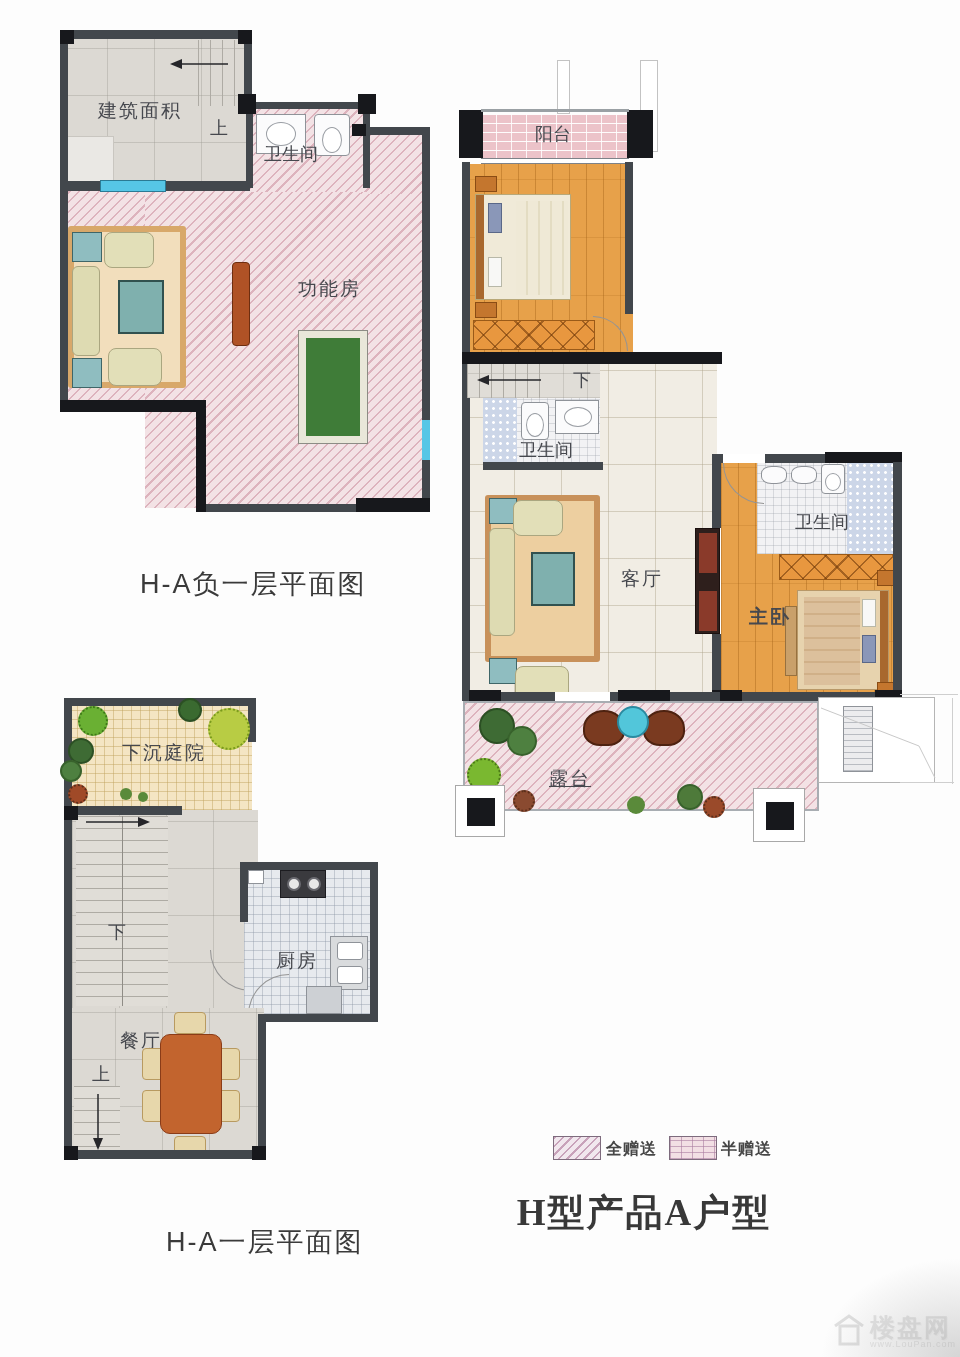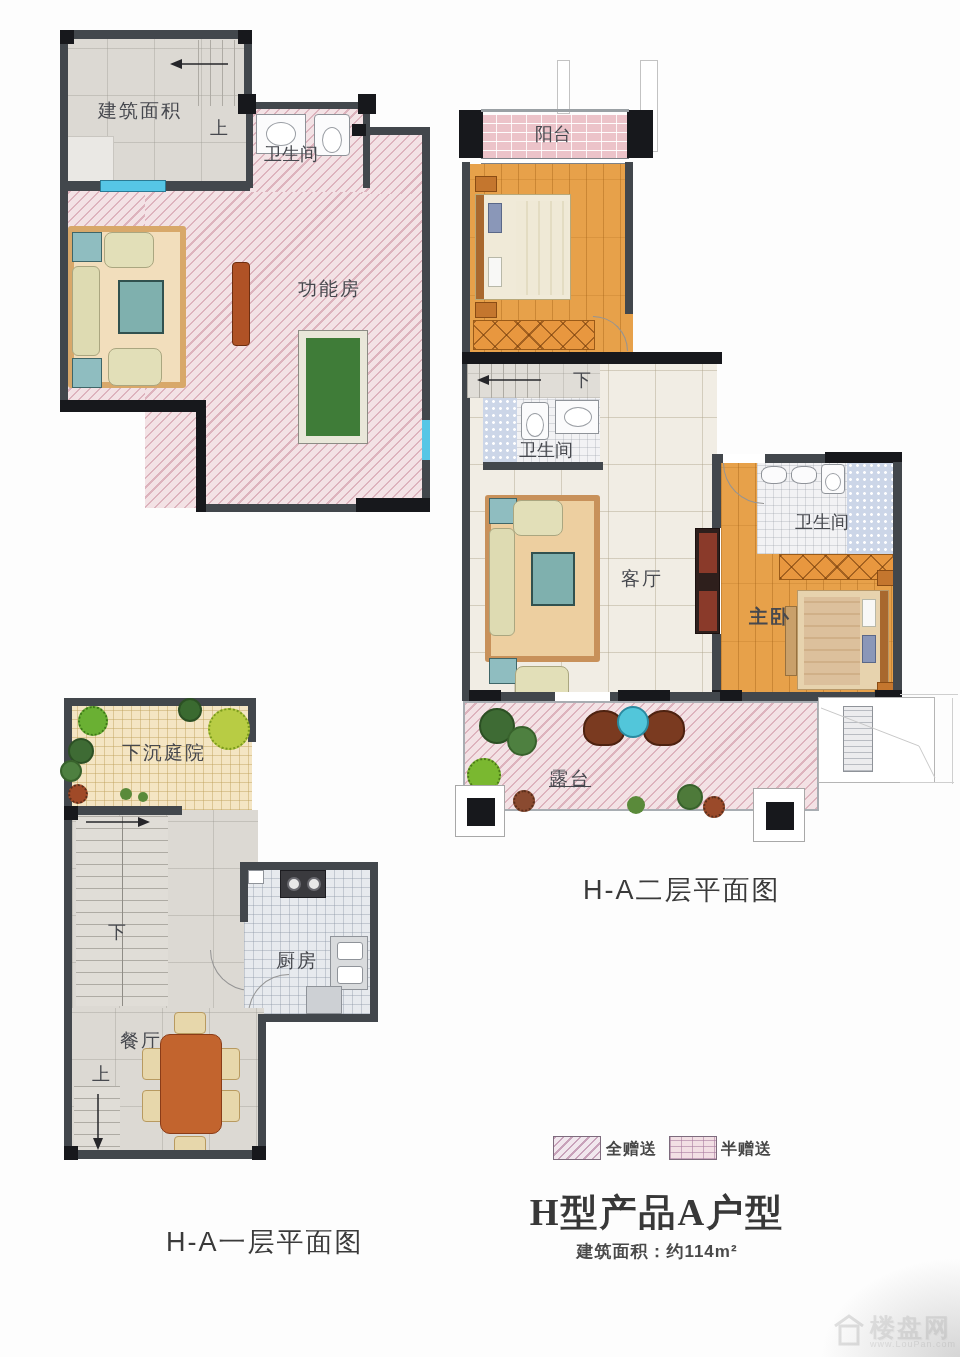--- a/index.html
+++ b/index.html
@@ -129,20 +129,21 @@
 
     <div class="abs" style="left:172px;top:232px;width:18px;height:84px;background:#b05226;border:1px solid #6e2e10;border-radius:4px;"></div>
 
     <div class="abs" style="left:238px;top:300px;width:70px;height:114px;background:#e9e7d9;border:1px solid #8c8c84;">
       <div class="abs" style="left:7px;top:7px;width:54px;height:98px;background:#3f7c38;"></div>
     </div>
     <span class="lbl" style="left:38px;top:68px;">建筑面积</span>
     <span class="lbl sm" style="left:150px;top:86px;">上</span>
     <span class="lbl" style="left:238px;top:246px;">功能房</span>
   </div>
+  <span class="cap" style="left:140px;top:566px;">H-A负一层平面图</span>
 
   <div class="abs" style="left:455px;top:58px;width:505px;height:800px;">
 
     <div class="thinline" style="left:102px;top:2px;width:13px;height:54px;"></div>
     <div class="thinline" style="left:185px;top:2px;width:18px;height:92px;"></div>
 
     <div class="abs brick" style="left:26px;top:56px;width:148px;height:46px;"></div>
     <div class="b" style="left:4px;top:52px;width:24px;height:48px;"></div>
     <div class="b" style="left:172px;top:52px;width:26px;height:48px;"></div>
     <div class="abs" style="left:26px;top:51px;width:148px;height:3px;background:#9aa0a4;"></div>
@@ -266,21 +267,20 @@
            background-image:repeating-linear-gradient(0deg,#b9bcc2 0 1px,transparent 1px 6px);"></div>
       <svg class="abs" style="left:0;top:0;" width="117" height="86">
         <polyline points="2,10 100,48 116,80" fill="none" stroke="#c9c9c9" stroke-width="1"></polyline>
       </svg>
     </div>
 
     <div class="abs" style="left:445px;top:636px;width:58px;height:1px;background:#cfcfcf;"></div>
     <div class="abs" style="left:497px;top:640px;width:1px;height:86px;background:#cfcfcf;"></div>
     <div class="abs" style="left:445px;top:724px;width:54px;height:1px;background:#cfcfcf;"></div>
   </div>
-  <span class="cap" style="left:583px;top:872px;">H-A二层平面图</span>
 
   <div class="abs" style="left:60px;top:698px;width:330px;height:470px;">
 
     <div class="abs gardentile" style="left:8px;top:6px;width:184px;height:106px;"></div>
     <div class="w" style="left:4px;top:0;width:192px;height:8px;"></div>
     <div class="w" style="left:4px;top:0;width:8px;height:114px;"></div>
     <div class="w" style="left:188px;top:0;width:8px;height:44px;"></div>
     <div class="plantd" style="left:18px;top:8px;width:30px;height:30px;background:#6ab033;border:2px dotted #3e7a18;"></div>
     <div class="plantd" style="left:8px;top:40px;width:26px;height:26px;background:#3e6b34;border:2px solid #2c5024;"></div>
     <div class="plantd" style="left:0;top:62px;width:22px;height:22px;background:#4e8040;border:2px solid #38622c;"></div>
@@ -348,22 +348,21 @@
     <div class="b" style="left:4px;top:448px;width:14px;height:14px;"></div>
     <div class="b" style="left:192px;top:448px;width:14px;height:14px;"></div>
   </div>
   <span class="cap" style="left:120px;top:1224px;margin-left:46px;">H-A一层平面图</span>
 
   <div class="lg-hatch" style="left:553px;top:1136px;width:46px;height:22px;"></div>
   <span class="lglbl" style="left:606px;top:1139px;">全赠送</span>
   <div class="lg-brick" style="left:669px;top:1136px;width:46px;height:22px;"></div>
   <span class="lglbl" style="left:721px;top:1139px;">半赠送</span>
 
-  <div class="title" style="left:527px;top:1188px;">H型产品A户型</div>
-  <div class="subtitle" style="left:527px;top:1240px;">建筑面积：约114m²</div>
+  <div class="title" style="left:514px;top:1188px;">H型产品A户型</div>
 
   <div class="wm" style="left:832px;top:1312px;">
     <span>
       <svg width="34" height="36" viewBox="0 0 34 36">
         <polyline points="3,14 17,4 31,14" fill="none" stroke="#e0e0e0" stroke-width="3"></polyline>
         <rect x="8" y="14" width="18" height="18" fill="none" stroke="#e0e0e0" stroke-width="3"></rect>
       </svg>
     </span>
     <span style="display:flex;flex-direction:column;line-height:1;">
       <span class="site">楼盘网</span>

